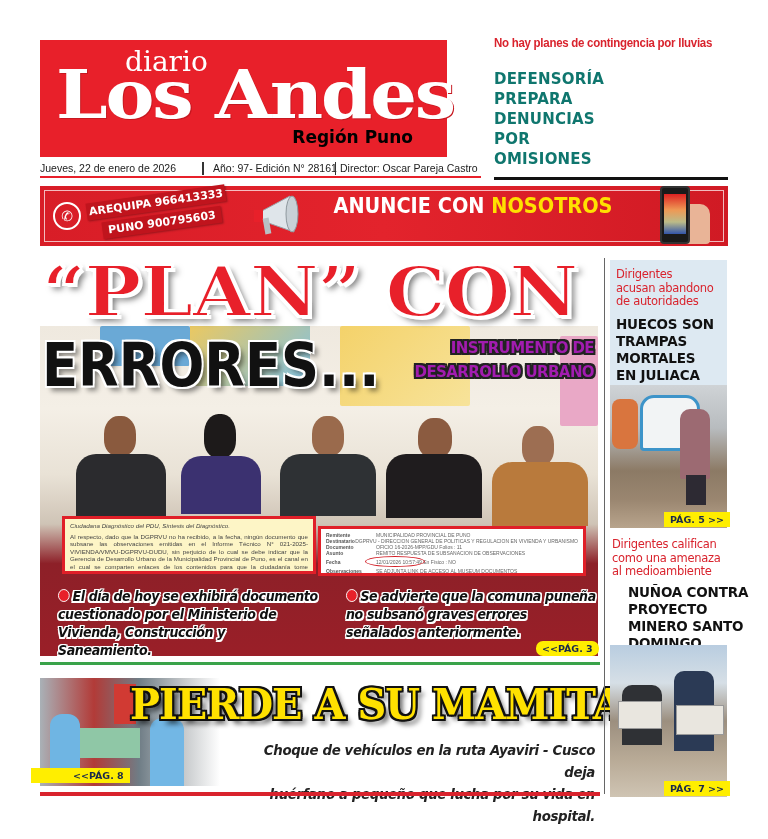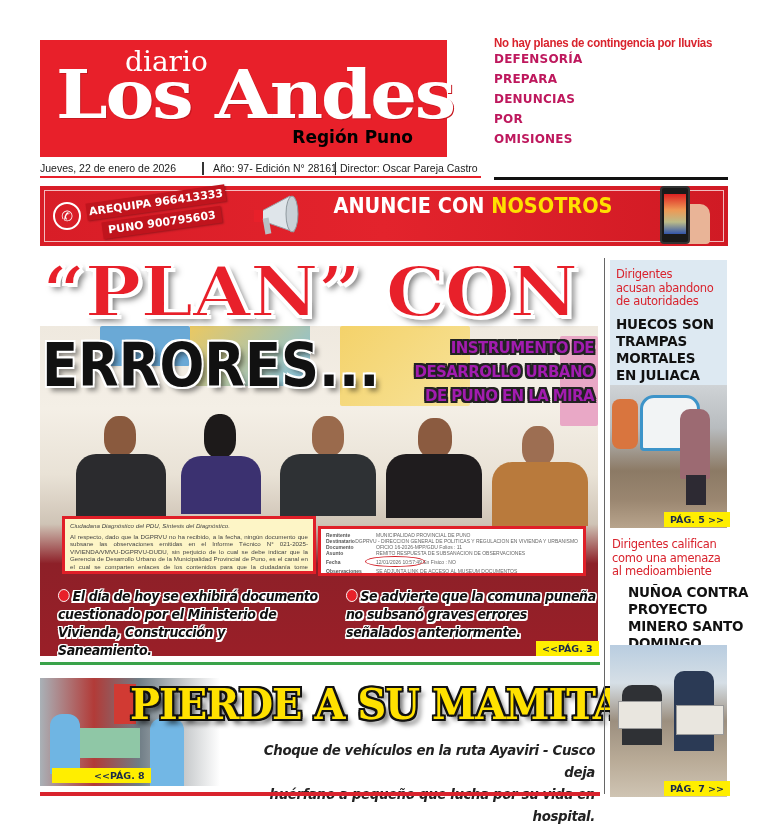--- a/index.html
+++ b/index.html
@@ -45,22 +45,22 @@
   .tt-photo {
     position: absolute; left: 100px; top: 18px; width: 134px; height: 116px;
     background: linear-gradient(180deg, #8b7d6a 0%, #5d554a 25%, #8a8f93 55%, #b7b2a9 75%, #c9c3b6 100%);
   }
   .tt-photo::before {
     content: ""; position: absolute; left: -40px; top: 0; width: 60px; height: 100%;
     background: linear-gradient(90deg, #fff 0%, rgba(255,255,255,0.8) 50%, rgba(255,255,255,0) 100%);
   }
   .tt-fig { position: absolute; width: 10px; height: 34px; border-radius: 4px; }
   .tt-headline {
-    position: absolute; left: 0; top: 13px; font-family: "DejaVu Sans", sans-serif;
-    font-weight: 900; font-size: 12px; line-height: 20px; color: #be185d; letter-spacing: 0.2px;
+    position: absolute; left: 0; top: 33px; font-family: "DejaVu Sans", sans-serif;
+    font-weight: 900; font-size: 15px; line-height: 20px; color: #0f766e; letter-spacing: 0.2px;
   }
   .pag-tag {
     position: absolute; background: #ffee00; color: #1a2a4a; font-family: "DejaVu Sans", sans-serif;
     font-weight: 700; font-size: 9.5px; padding: 2px 6px; white-space: nowrap;
   }
   .tt-rule { position: absolute; left: 494px; top: 177px; width: 234px; height: 3px; background: #111; }
 
   
   .ad {
     position: absolute; left: 40px; top: 186px; width: 688px; height: 60px;
@@ -265,21 +265,20 @@
     <div class="head" style="left:30px;top:0;width:32px;height:40px;background:#9d6e52;"></div>
     <div class="body" style="left:0;top:36px;width:96px;height:64px;background:#b97a3c;"></div>
   </div>
 </div>
 
 <div class="headline-1">“PLAN” CON</div>
 <div class="headline-2">ERRORES...</div>
 <div class="kicker-main">
   <div>INSTRUMENTO DE</div>
   <div>DESARROLLO URBANO</div>
-  <div>DE PUNO EN LA MIRA</div>
 </div>
 
 <div class="doc-box-1">
   <span class="lead">Ciudadana Diagnóstico del PDU, Síntesis del Diagnóstico.</span>
   <span>Al respecto, dado que la DGPRVU no ha recibido, a la fecha, ningún documento que subsane las observaciones emitidas en el Informe Técnico N° 021-2025-VIVIENDA/VMVU-DGPRVU-DUDU, sin perjuicio de lo cual se debe indicar que la Gerencia de Desarrollo Urbano de la Municipalidad Provincial de Puno, es el canal en el cual se comparten enlaces de los contenidos para que la ciudadanía tome conocimiento, por lo que se sugiere contactarse con dicha entidad.</span>
 </div>
 
 <div class="doc-box-2">
   <div class="doc-row">
       <span class="k">Remitente</span>
@@ -308,31 +307,31 @@
   <div class="doc-row">
       <span class="k">Clasificación</span>
       <span class="v">NO CLASIFICADO</span>
     </div>
   <div class="doc-oval"></div>
 </div>
 
 <div class="bullet" style="left:58px;top:587px;width:290px;"><span class="dot"></span><span>El día de hoy se exhibirá documento cuestionado por el Ministerio de Vivienda, Construcción y Saneamiento.</span></div>
 <div class="bullet" style="left:346px;top:587px;width:280px;"><span class="dot"></span><span>Se advierte que la comuna puneña no subsanó graves errores señalados anteriormente.</span></div>
 
-<span class="pag-tag" style="left:536px;top:641px;">&lt;&lt;PÁG. 3</span>
+<span class="pag-tag" style="left:536px;top:641px;border-radius:7px;">&lt;&lt;PÁG. 3</span>
 
 <div class="green-rule"></div>
 
 <div class="bottom-photo">
   <div style="position:absolute;left:10px;top:36px;width:30px;height:60px;background:#6fb5e3;border-radius:12px 12px 0 0;"></div>
   <div style="position:absolute;left:40px;top:50px;width:60px;height:30px;background:#8fc7a6;"></div>
   <div style="position:absolute;left:110px;top:40px;width:34px;height:68px;background:#72b7e5;border-radius:12px 12px 0 0;"></div>
   <div style="position:absolute;left:74px;top:6px;width:22px;height:40px;background:#d13a33;"></div>
 </div>
-<span class="pag-tag" style="left:52px;top:768px;padding-left:42px;">&lt;&lt;PÁG. 8</span>
+<span class="pag-tag" style="left:31px;top:768px;padding-left:42px;">&lt;&lt;PÁG. 8</span>
 <div class="bottom-headline">PIERDE A SU MAMITA</div>
 <div class="bottom-deck">
   <div>Choque de vehículos en la ruta Ayaviri - Cusco  deja</div>
   <div>huérfano a pequeño que lucha por su vida en hospital.</div>
 </div>
 <div class="red-rule"></div>
 
 <div class="col-divider"></div>
 
 <div class="side-1"></div>

